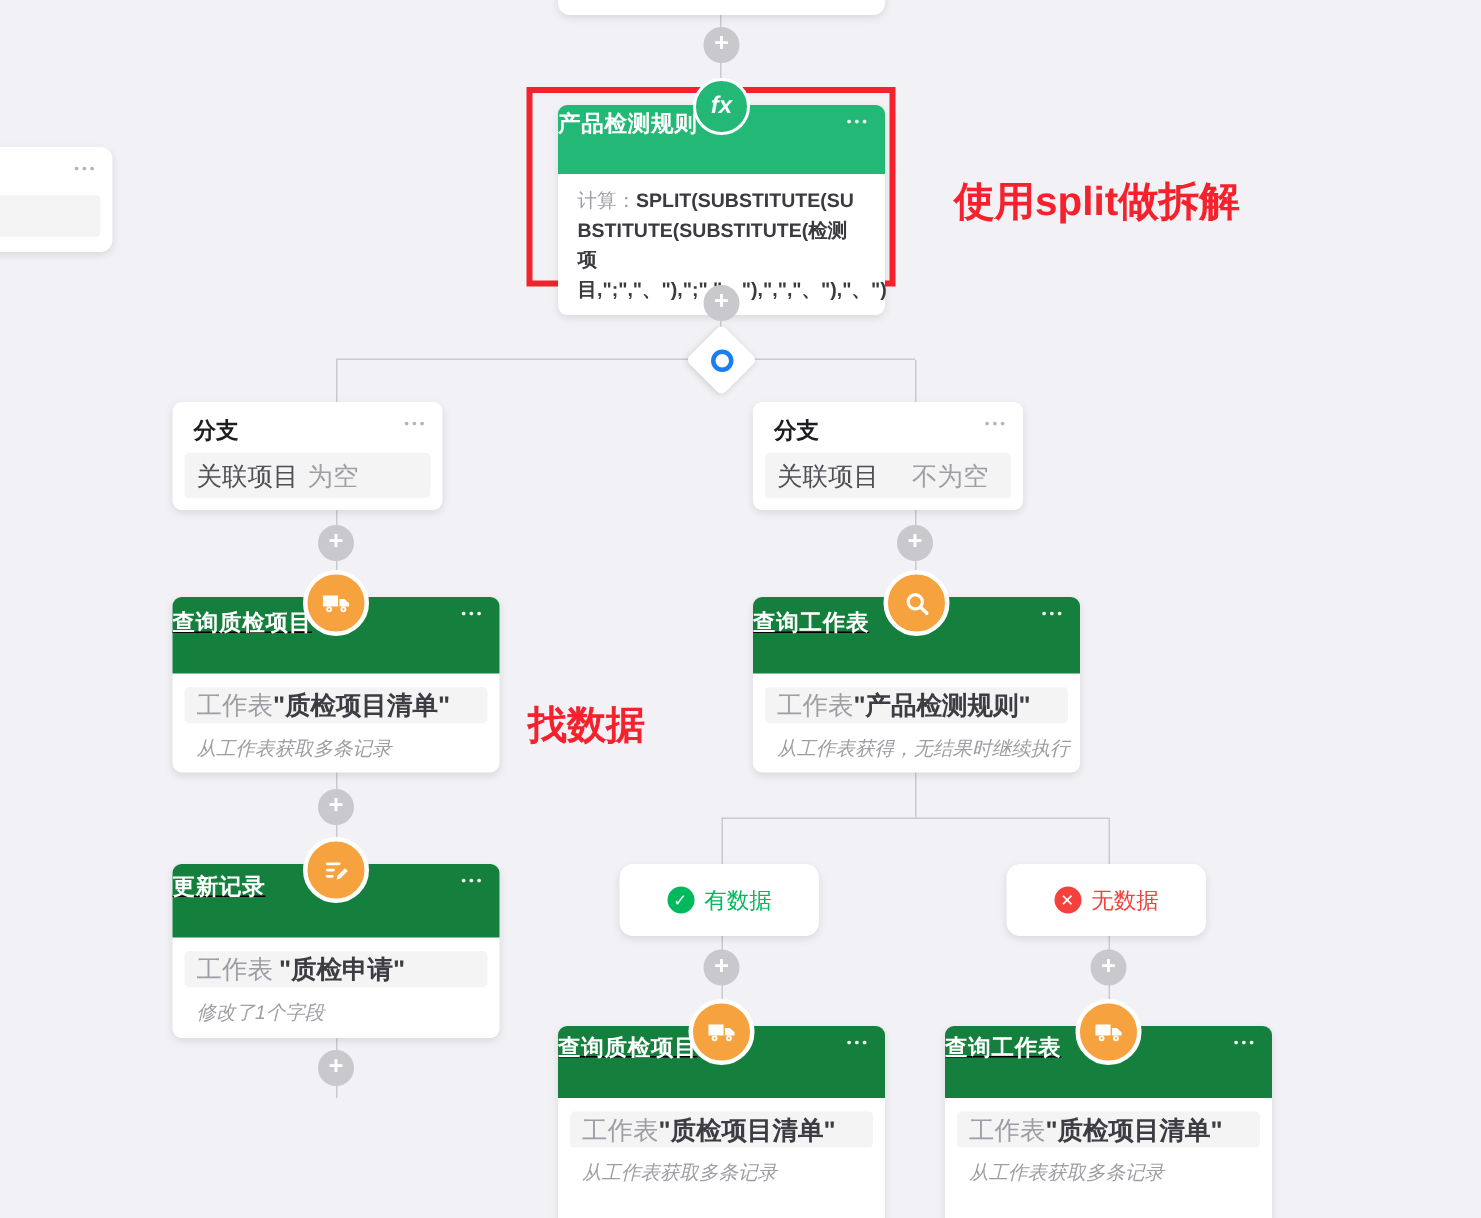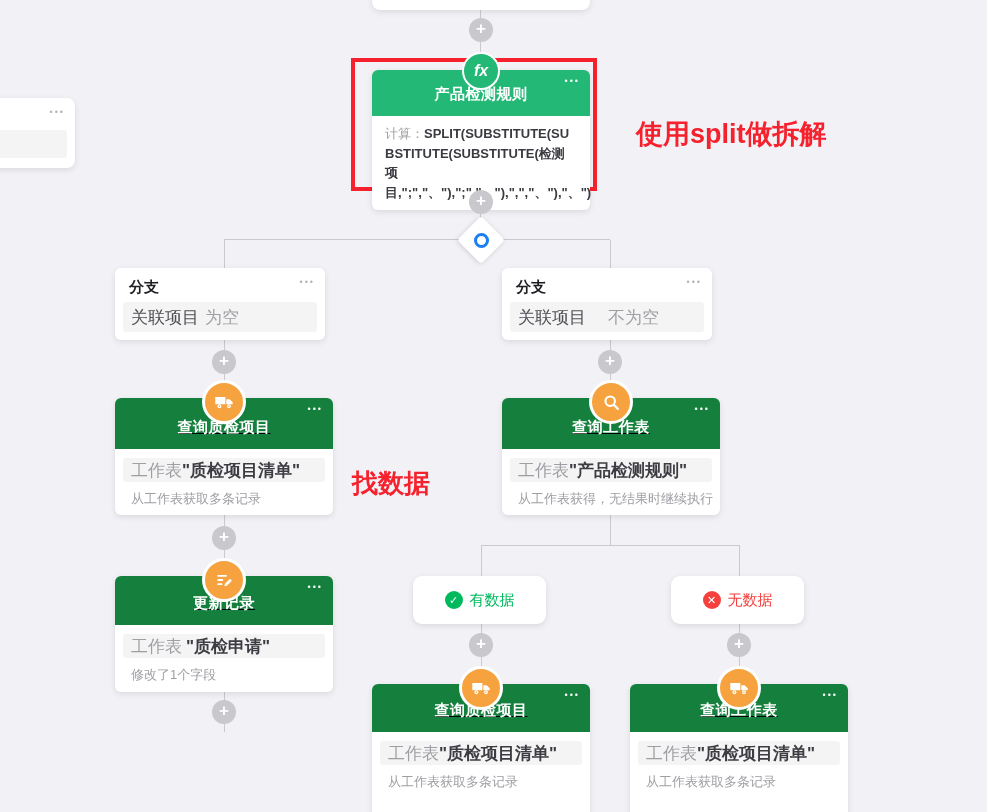--- a/index.html
+++ b/index.html
@@ -12,21 +12,21 @@
 
   .plus { position:absolute; width:24px; height:24px; border-radius:50%; background:#c9c9cd;
           color:#fff; font-size:17px; font-weight:bold; line-height:22px; text-align:center;
           z-index:3; cursor:pointer; }
 
   .card { position:absolute; background:#fff; border-radius:6px;
           box-shadow:0 2px 6px rgba(0,0,0,.10); z-index:2; }
 
   .node { width:218px; }
   .node-head { position:relative; height:46px; border-radius:6px 6px 0 0;
-               display:flex; align-items:flex-end; justify-content:center; padding-bottom:12px; }
+               display:flex; align-items:flex-end; padding-bottom:24px; }
   .node-head.green { background:#24b876; height:46px; }
   .node-head.orange { background:#15803d; height:51px;text-decoration:underline; }
   .node-title { color:#fff; font-size:15px; font-weight:bold; letter-spacing:.5px; }
 
   .icon-badge { position:absolute; left:50%; transform:translateX(-50%);
                 border-radius:50%; display:flex; align-items:center; justify-content:center; z-index:4; }
   .badge-orange { top:-18px; width:44px; height:44px; background:#f6a23e; border:3px solid #fff; }
   .badge-fx { top:-18px; width:38px; height:38px; background:#24b876; border:2px solid #fff;
               color:#fff; font-style:italic; font-weight:bold; font-size:16px; }
 
@@ -34,23 +34,23 @@
           line-height:10px; cursor:pointer; z-index:5; }
   .more::before { content:"•••"; }
   .more.on-color { color:rgba(255,255,255,.95); }
   .more.on-white { color:#b3b3b8; top:9px; }
 
   .strip { position:absolute; left:8px; right:8px; background:#f4f4f5; border-radius:3px;
            font-size:17px; display:flex; align-items:center; padding:0 8px; white-space:nowrap; overflow:hidden; }
   .strip .lbl { color:#9e9ea4; }
   .strip .val { color:#3c3c42; font-weight:600; }
   .strip .val.gap { margin-left:4px; }
-  .desc { position:absolute; left:16px; right:10px; font-size:13px; color:#9e9ea4; white-space:nowrap; }
-
-  .branch-card { width:210px; height:72px; }
+  .desc { position:absolute; left:16px; right:10px; font-size:13px; color:#9e9ea4; white-space:nowrap;font-style:italic; }
+
+  .branch-card { width:180px; height:72px; }
   .branch-title { position:absolute; top:10px; left:14px; font-size:15px; font-weight:bold; color:#1c1c21; }
 
   .formula-hl { position:absolute; left:351px; top:58px; width:246px; height:133px;
                 border:4px solid #f5222d; z-index:1; }
   .formula-body { padding:8px 13px 8px 13px; font-size:13px; line-height:1.5;
                   word-break:break-all; text-align:left; }
   .formula-body .flbl { color:#9e9ea4; }
   .formula-body .fval { color:#3a3a40; font-weight:bold; }
 
   .diamond-wrap { position:absolute; left:464px; top:223px; width:34px; height:34px; z-index:2; }

